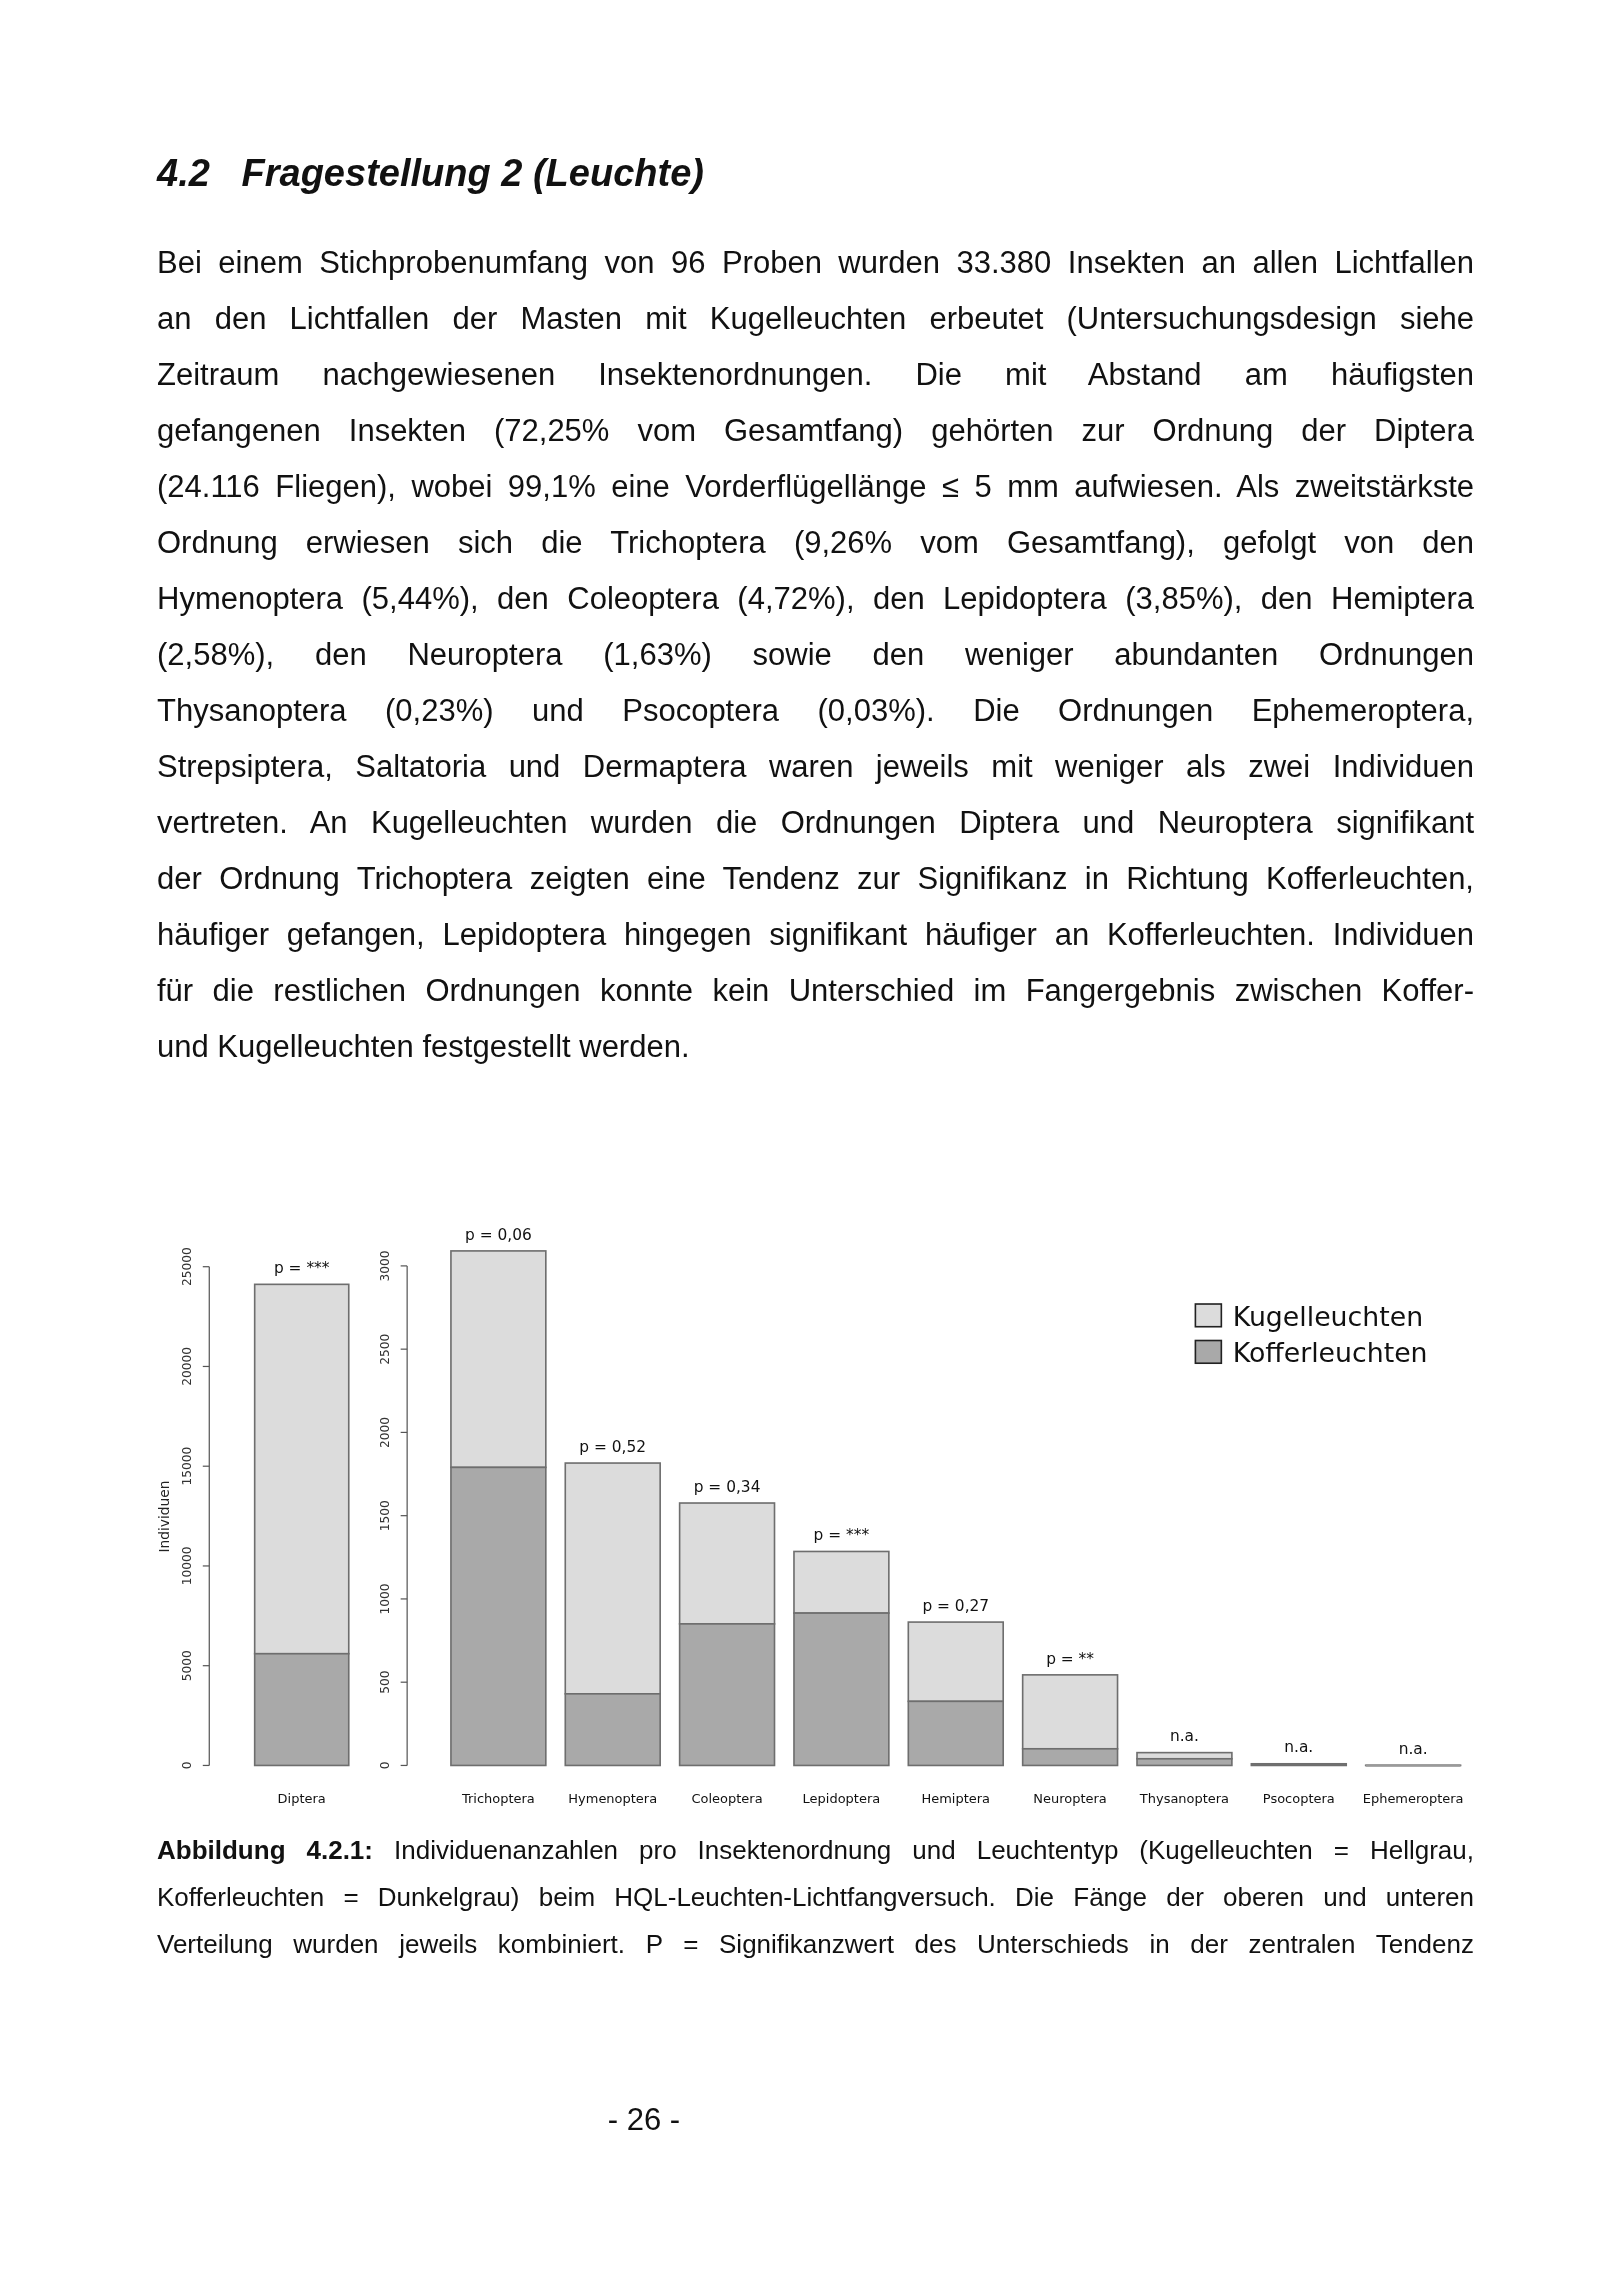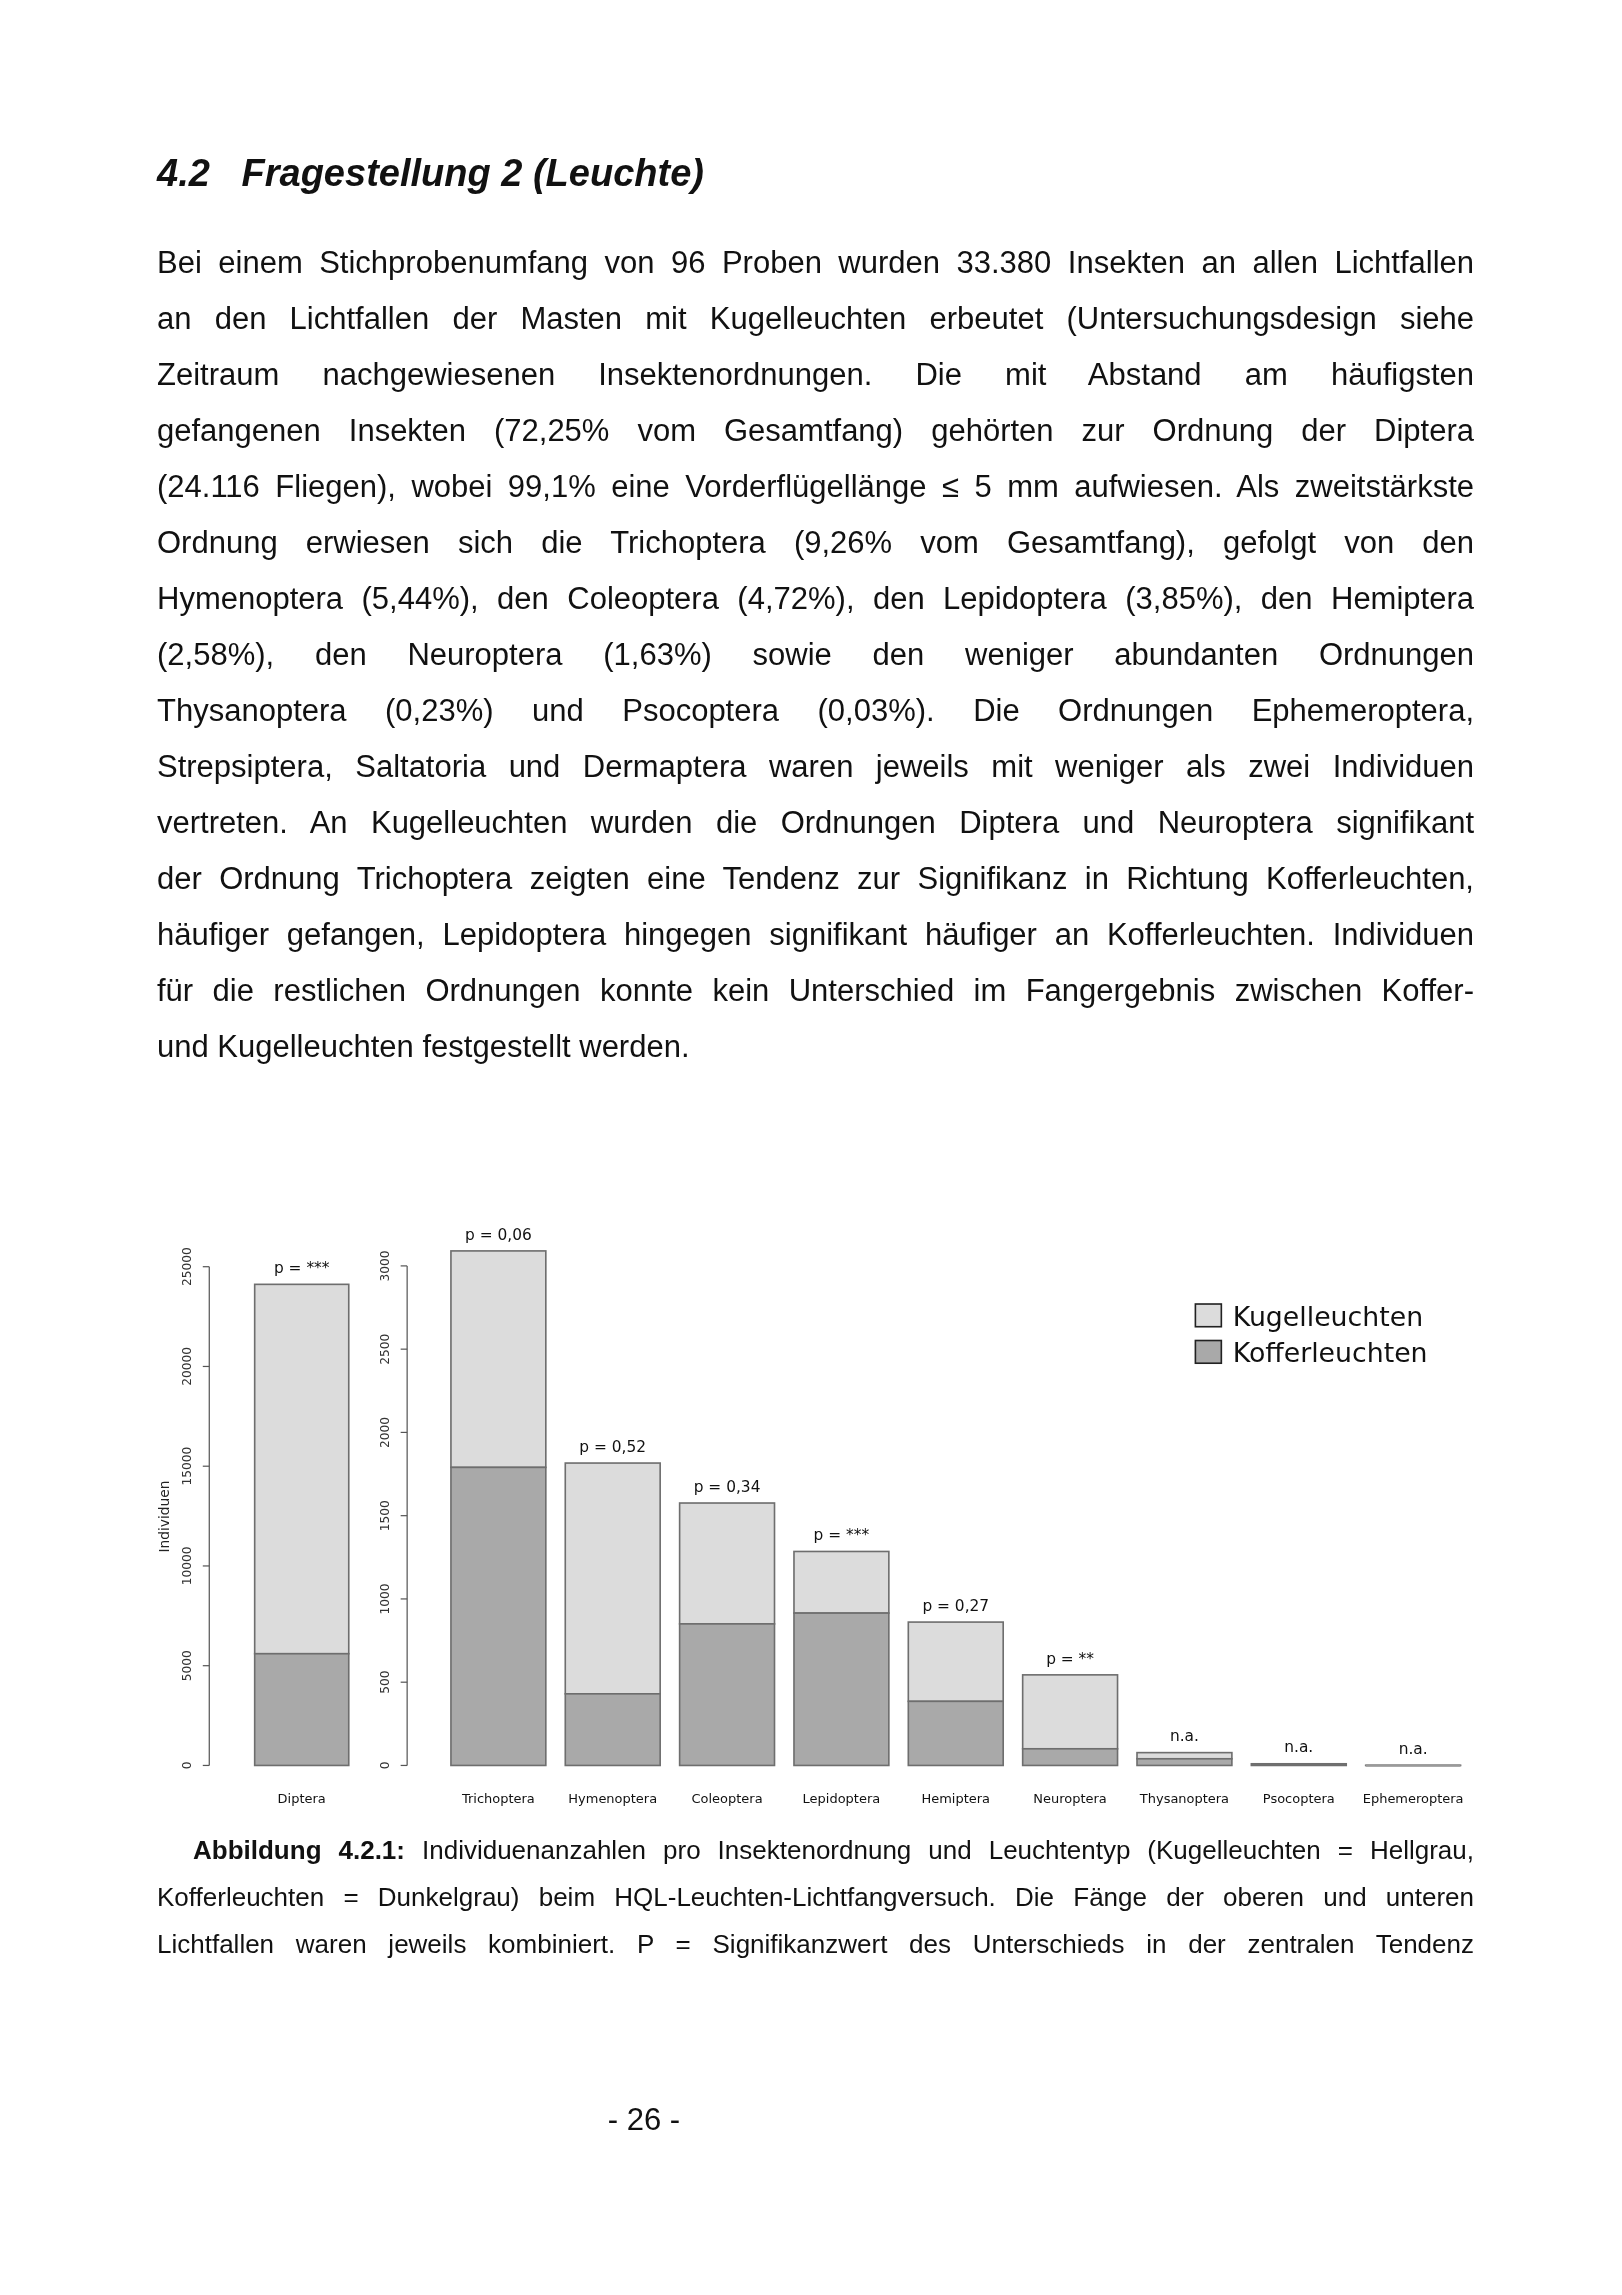--- a/index.html
+++ b/index.html
@@ -6,21 +6,21 @@
   body { width:1622px; height:2295px; position:relative; overflow:hidden; font-family:"Liberation Sans", sans-serif; color:#111; }
   .title { position:absolute; left:157px; top:152px; font-size:38px; font-weight:bold; font-style:italic; white-space:pre; }
   .body-text { position:absolute; left:157px; top:235px; width:1317px; font-size:31px; line-height:56px; text-align:justify; }
   .body-line { display:block; text-align:justify; text-align-last:justify; height:56px; white-space:nowrap; }
   .body-line.last { text-align-last:left; }
   .chart { position:absolute; left:0; top:0; width:1622px; height:2295px; pointer-events:none; }
   .chart text { font-family:"DejaVu Sans", sans-serif; }
   .caption { position:absolute; left:157px; top:1827px; width:1317px; font-size:26px; line-height:47px; }
   .cap-line { display:block; white-space:nowrap; text-align:justify; text-align-last:justify; height:47px; }
   .cap-line.last { text-align-last:left; }
-  .cap-bold { font-weight:bold;margin-left:36px; }
+  .cap-bold { font-weight:bold; }
   .page-num { position:absolute; left:0; width:1288px; top:2102px; text-align:center; font-size:31px; }
 </style>
 </head>
 <body>
 
 <div class="title"><span>4.2</span>   <span>Fragestellung 2 (Leuchte)</span></div>
 
 <div class="body-text" id="body">
     <span class="body-line">Bei einem Stichprobenumfang von 96 Proben wurden 33.380 Insekten an allen Lichtfallen</span>
     <span class="body-line">an den Lichtfallen der Masten mit Kugelleuchten erbeutet (Untersuchungsdesign siehe</span>
@@ -136,17 +136,17 @@
       <rect x="1474" y="1608" width="32" height="28" fill="#dcdcdc" stroke="#222" stroke-width="2"></rect>
       <text x="1520" y="1635" font-size="33" fill="#111">Kugelleuchten</text>
       <rect x="1474" y="1653" width="32" height="28" fill="#a9a9a9" stroke="#222" stroke-width="2"></rect>
       <text x="1520" y="1680" font-size="33" fill="#111">Kofferleuchten</text>
     </g>
   </svg>
 
 <div class="caption" id="caption">
     <span class="cap-line"><span class="cap-bold">Abbildung 4.2.1:</span> Individuenanzahlen pro Insektenordnung und Leuchtentyp (Kugelleuchten = Hellgrau,</span>
     <span class="cap-line">Kofferleuchten = Dunkelgrau) beim HQL-Leuchten-Lichtfangversuch. Die Fänge der oberen und unteren</span>
-    <span class="cap-line">Lichtfallen waren jeweils kombiniert. P = Signifikanzwert des Unterschieds in der zentralen Tendenz</span>
+    <span class="cap-line">Verteilung wurden jeweils kombiniert. P = Signifikanzwert des Unterschieds in der zentralen Tendenz</span>
   </div>
 
 <div class="page-num">- 26 -</div>
 
 
 </body></html>

